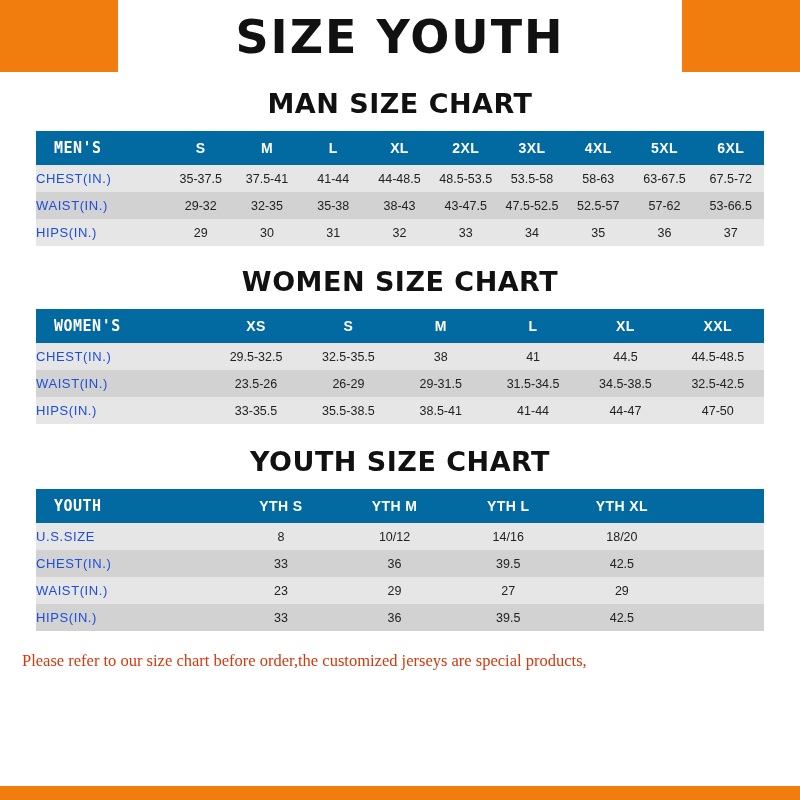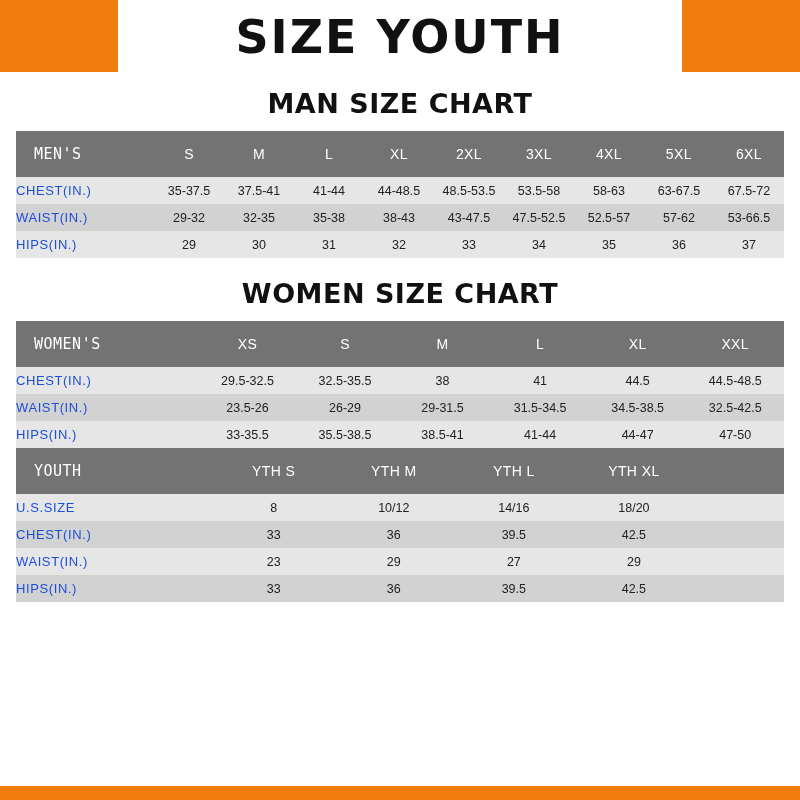--- a/index.html
+++ b/index.html
@@ -43,21 +43,21 @@
     font-family: "DejaVu Sans", sans-serif;
     font-weight: bold;
     font-size: 46px;
     letter-spacing: 2px;
     color: #111111;
     line-height: 1;
     margin-top: 2px;
   }
   
   .section {
-    padding: 0 16px;
+    padding: 0 36px;
   }
   .section-title {
     text-align: center;
     font-family: "DejaVu Sans", sans-serif;
     font-weight: bold;
     font-size: 27px;
     color: #111111;
     letter-spacing: 0.5px;
   }
   .sec1-title { margin: 16px 0 12px; }
@@ -73,25 +73,25 @@
   table.size-table td {
     text-align: center;
     font-size: 12.5px;
     color: #222222;
     padding: 0;
     height: 27px;
     vertical-align: middle;
     font-family: "Liberation Sans", sans-serif;
   }
   table.size-table thead th {
-    background: #737373;
+    background: #0369a1;
     color: #ffffff;
-    font-weight: normal;
+    font-weight: bold;
     font-size: 14px;
-    height: 46px;
+    height: 34px;
     letter-spacing: 0.4px;
   }
   table.size-table thead th.row-label {
     text-align: left;
     padding-left: 18px;
     font-family: "DejaVu Sans Mono", monospace;
     font-size: 15px;
     letter-spacing: 0.5px;
   }
   table.size-table td.row-label {
@@ -237,20 +237,21 @@
           <td>38.5-41</td>
           <td>41-44</td>
           <td>44-47</td>
           <td>47-50</td>
         </tr>
       </tbody>
     </table>
   </div>
 
   <div class="section">
+    <div class="section-title sec3-title">YOUTH SIZE CHART</div>
     <table class="size-table youth-table">
       <thead>
         <tr>
           <th class="row-label" style="width:24%">YOUTH</th>
           <th style="width:16%">YTH S</th>
           <th style="width:16%">YTH M</th>
           <th style="width:16%">YTH L</th>
           <th style="width:16%">YTH XL</th>
           <th style="width:12%"></th>
         </tr>
@@ -286,16 +287,17 @@
           <td>36</td>
           <td>39.5</td>
           <td>42.5</td>
           <td></td>
         </tr>
       </tbody>
     </table>
   </div>
 
   <div class="footer-note">
+    <span class="line">Please refer to our size chart before order,the customized jerseys are special products,</span>
   </div>
 
   <div class="bottom-bar"></div>
 </div>
 
 </body></html>

